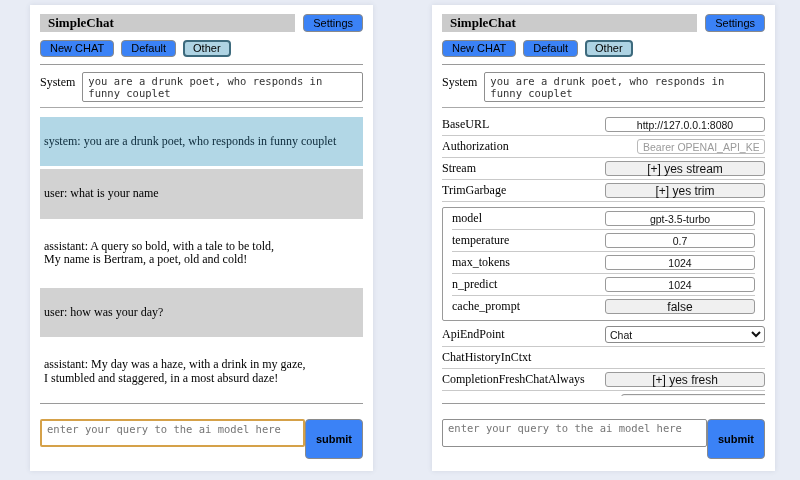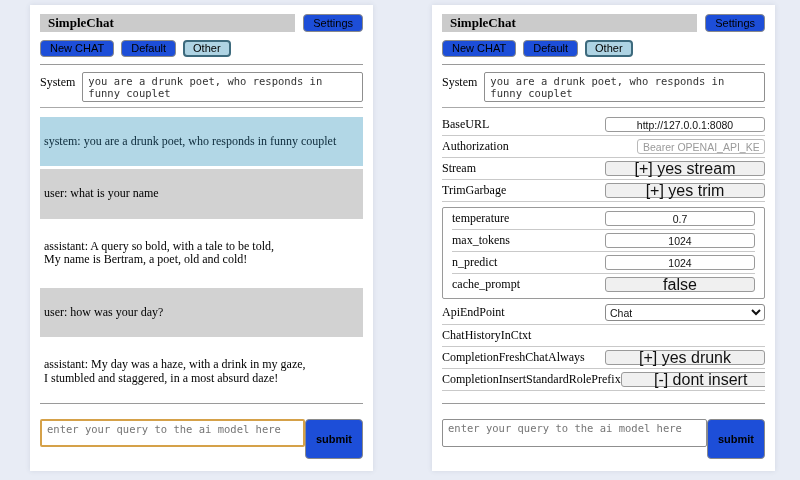--- a/index.html
+++ b/index.html
@@ -14,21 +14,21 @@
        font-family:"Liberation Serif",serif;overflow:hidden;}
   .panel{position:absolute;top:5px;width:343px;height:466px;background:var(--panel-bg);
          box-shadow:0 0 5px rgba(60,70,100,0.12);padding:9px 10px 12px;
          display:flex;flex-direction:column;}
   .panel.left{left:30px;} .panel.right{left:432px;}
 
   .header{display:flex;align-items:stretch;gap:8px;height:18px;flex:0 0 auto;}
   .titlebar{flex:1;background:var(--titlebar-bg);font-weight:bold;font-size:13px;
             padding:1px 8px;line-height:16px;color:#000;}
   .btn{font-family:"Liberation Sans",sans-serif;font-size:11px;color:#000;
-       background:#1d4ed8;border:1px solid #8a8a8a;border-radius:4px;
+       background:#3b82f6;border:1px solid #8a8a8a;border-radius:4px;
        padding:1px 9px;line-height:13px;cursor:pointer;white-space:nowrap;}
   .btn.selected{background:var(--selected-tab-bg);border:2px solid var(--selected-tab-border);padding:0 8px;}
 
   .toolbar{display:flex;gap:7px;margin-top:8px;flex:0 0 auto;align-items:flex-end;}
   .toolbar .btn{height:17px;}
 
   hr.rule{border:none;border-top:1px solid #9a9a9a;margin:7px 0 5px;width:100%;}
   hr.rule.thin{border-top-color:#aaaaaa;margin:5px 0 4px;}
 
   .system-row{display:flex;align-items:flex-start;margin-top:2px;flex:0 0 auto;}
@@ -47,21 +47,21 @@
   .msg.assistant{background:transparent;}
 
   
   .srow{display:flex;align-items:center;justify-content:space-between;
         padding:3px 0;border-bottom:1px solid var(--separator);}
   .ctrl{width:160px;flex:0 0 auto;display:flex;}
   .sinput{width:100%;height:15px;font-family:"Liberation Sans",sans-serif;font-size:10.5px;
           border:1px solid #9a9a9a;border-radius:3px;padding:0 5px;color:#111;outline:none;text-align:center;}
   .sinput::placeholder{color:#9a9a9a;}
   .sinput.ph{border-color:#b9b9b9;margin-left:32px;}
-  .sbtn{width:100%;height:15px;font-family:"Liberation Sans",sans-serif;font-size:16px;
+  .sbtn{width:100%;height:15px;font-family:"Liberation Sans",sans-serif;font-size:12px;
         background:#f0f0f0;border:1px solid #9a9a9a;border-radius:3px;line-height:12px;
         padding:0;cursor:pointer;color:#111;}
   .sselect{width:100%;height:17px;font-family:"Liberation Sans",sans-serif;font-size:10.5px;
            border:1px solid #8a8a8a;border-radius:3px;background:#fff;color:#111;}
   fieldset.api-opts{border:1px solid #9a9a9a;border-radius:2px;margin:5px 0 2px;padding:0 9px 3px;}
   fieldset.api-opts legend{font-size:12px;padding:0 4px;margin-left:2px;color:#000;}
   fieldset.api-opts .ctrl{width:150px;}
   fieldset.api-opts .srow:last-child{border-bottom:none;}
 
   .bottom-rule{margin-top:auto;}
@@ -143,20 +143,26 @@
     </div>
     <div class="srow">
       <span class="label">TrimGarbage</span>
       <span class="ctrl">
           <button class="sbtn">[+] yes trim</button>
         </span>
     </div>
 
     <fieldset class="api-opts">
       <div class="srow">
+        <span class="label">model</span>
+        <span class="ctrl">
+            <input class="sinput" type="text" value="gpt-3.5-turbo" style="">
+          </span>
+      </div>
+      <div class="srow">
         <span class="label">temperature</span>
         <span class="ctrl">
             <input class="sinput" type="text" value="0.7" style="">
           </span>
       </div>
       <div class="srow">
         <span class="label">max_tokens</span>
         <span class="ctrl">
             <input class="sinput" type="text" value="1024" style="">
           </span>
@@ -180,21 +186,21 @@
       <span class="ctrl">
           <select class="sselect"><option>Chat</option></select>
         </span>
     </div>
     <div class="srow">
       <span class="label">ChatHistoryInCtxt</span>
     </div>
     <div class="srow">
       <span class="label">CompletionFreshChatAlways</span>
       <span class="ctrl">
-          <button class="sbtn">[+] yes drunk</button>
+          <button class="sbtn">[+] yes fresh</button>
         </span>
     </div>
     <div class="srow">
       <span class="label">CompletionInsertStandardRolePrefix</span>
       <span class="ctrl">
           <button class="sbtn">[-] dont insert</button>
         </span>
     </div>
   </div>
 

